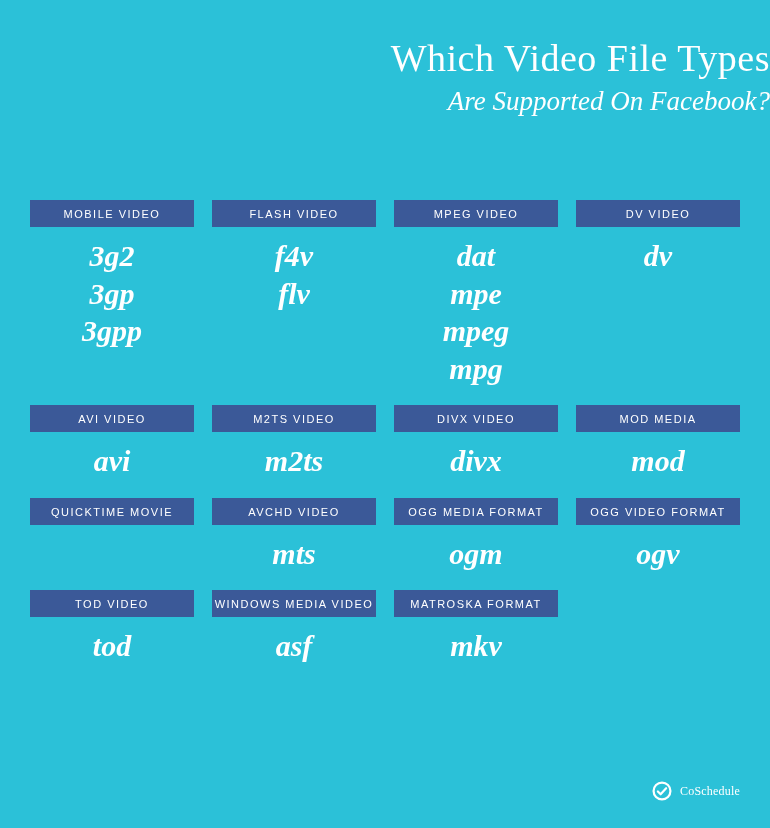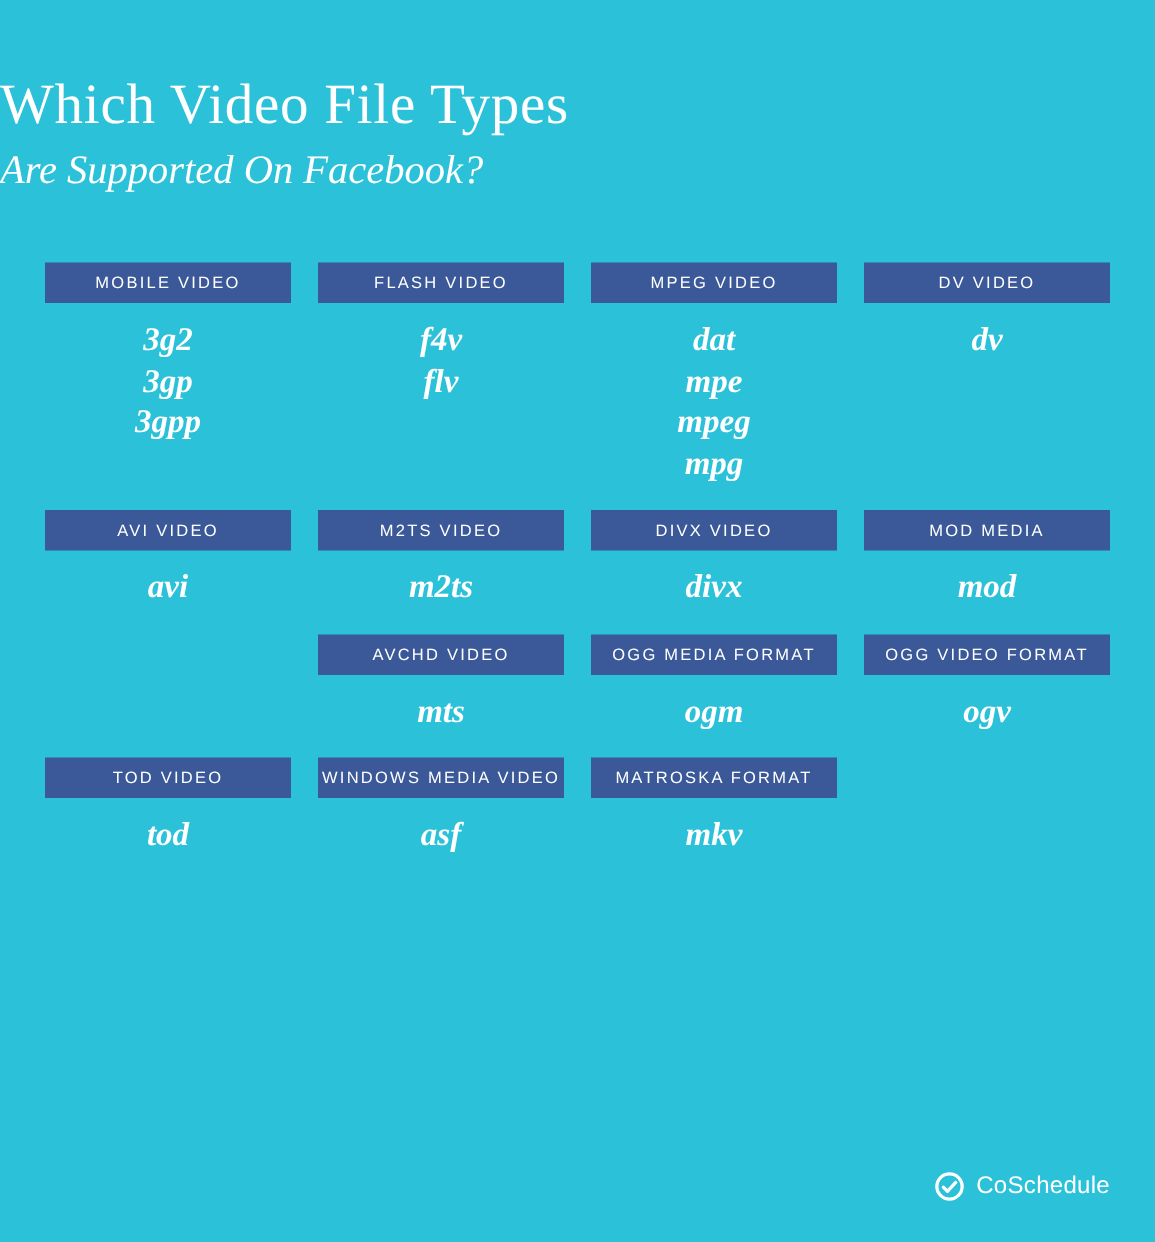--- a/index.html
+++ b/index.html
@@ -6,22 +6,22 @@
   body {
     width: 770px;
     height: 828px;
     background: #2bc1d8;
     font-family: Georgia, 'Times New Roman', serif;
     color: #ffffff;
     position: relative;
     overflow: hidden;
   }
   .header {
-    text-align: left;
-    padding-top: 48px;
+    text-align: right;
+    padding-top: 36px;
     padding-bottom: 30px;
   }
   .title {
     font-family: Georgia, serif;
     font-weight: 400;
     font-size: 38px;
     letter-spacing: 0.5px;
   }
   .subtitle {
     font-family: Georgia, serif;
@@ -30,20 +30,21 @@
     font-size: 27px;
     margin-top: 6px;
   }
   .grid {
     display: grid;
     grid-template-columns: repeat(4, 164px);
     column-gap: 18px;
     row-gap: 18px;
     padding: 16px 30px;
     justify-content: center;
+    margin-top: 37px;
   }
   .card {
     display: flex;
     flex-direction: column;
     align-items: stretch;
   }
   .card-label {
     background: #3b5998;
     font-family: Arial, Helvetica, sans-serif;
     font-size: 11px;
@@ -55,35 +56,35 @@
   .card-exts {
     display: flex;
     flex-direction: column;
     align-items: center;
     padding-top: 10px;
     min-height: 28px;
   }
   .ext {
     font-family: Georgia, serif;
     font-style: italic;
-    font-size: 22px;
+    font-size: 30px;
     line-height: 1.25;
     font-weight: 600;
   }
   .logo {
     position: absolute;
     right: 30px;
     bottom: 26px;
     display: flex;
     align-items: center;
     gap: 7px;
   }
   .logo-text {
-    font-family: Liberation Sans, sans-serif;
-    font-size: 16px;
+    font-family: Liberation Serif, serif;
+    font-size: 12px;
     font-weight: 400;
     letter-spacing: 0.2px;
   }
   .logo-icon svg { display: block; }
 </style>
 </head>
 <body>
 
 <div class="header">
   <h1 class="title">Which Video File Types</h1>
@@ -139,20 +140,21 @@
         <div class="ext">divx</div>
       </div>
     </div>
     <div class="card">
       <div class="card-label">MOD MEDIA</div>
       <div class="card-exts">
         <div class="ext">mod</div>
       </div>
     </div>
     <div class="card">
+      <div class="card-label">QUICKTIME MOVIE</div>
     </div>
     <div class="card">
       <div class="card-label">AVCHD VIDEO</div>
       <div class="card-exts">
         <div class="ext">mts</div>
       </div>
     </div>
     <div class="card">
       <div class="card-label">OGG MEDIA FORMAT</div>
       <div class="card-exts">

